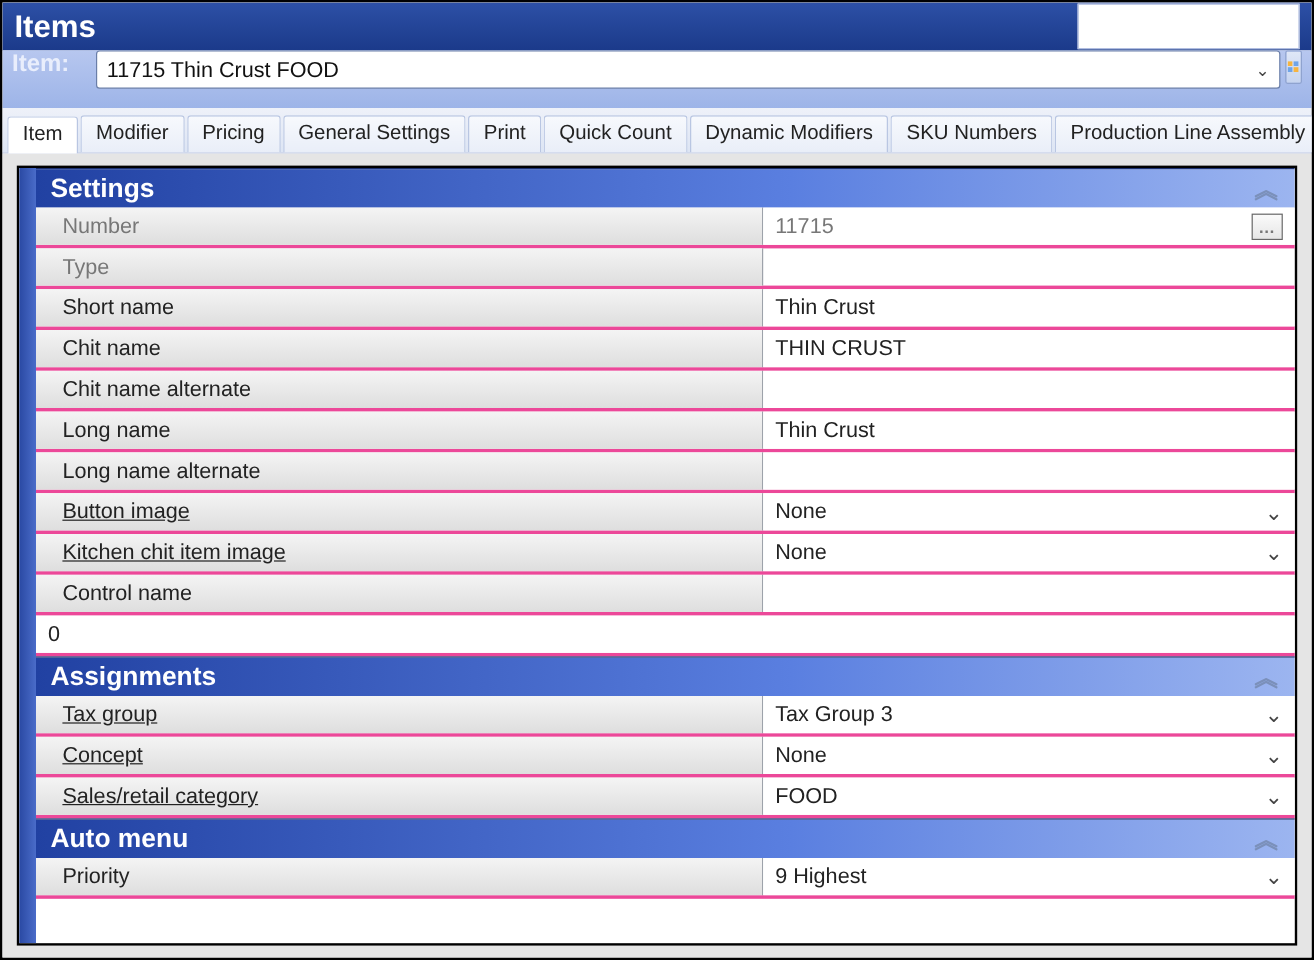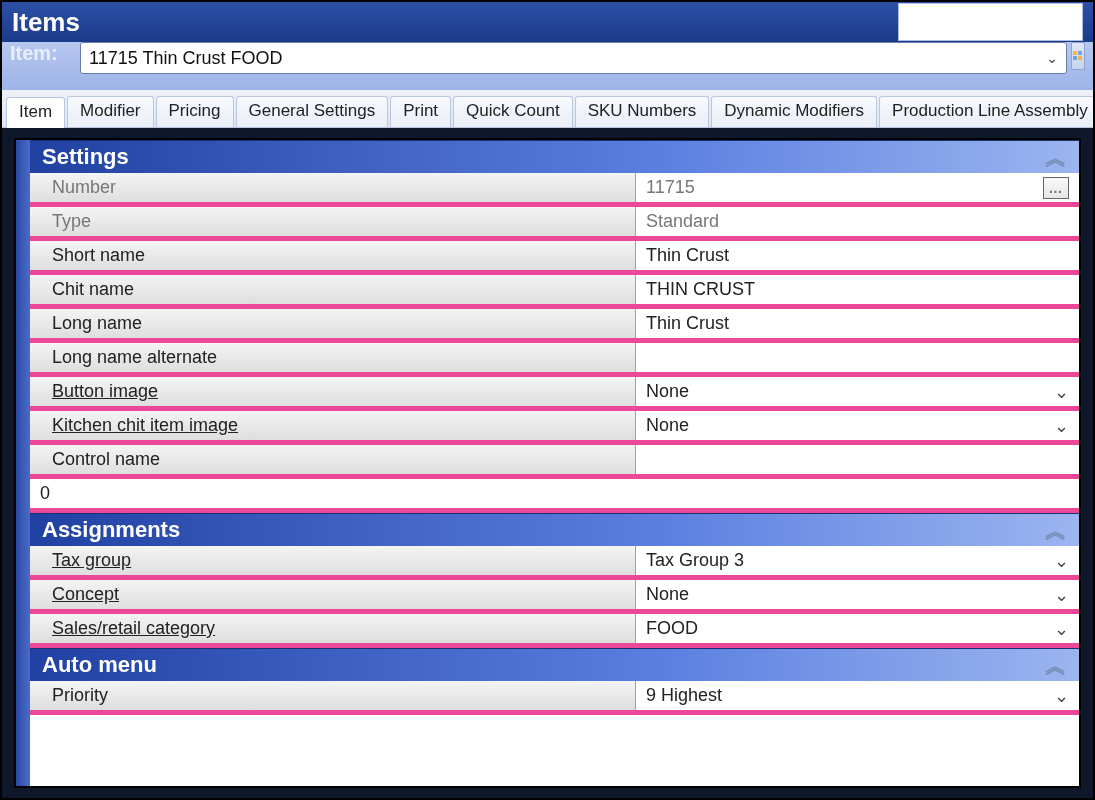--- a/index.html
+++ b/index.html
@@ -94,21 +94,21 @@
   }
   .tab.active {
     background: #fff;
     position: relative;
     top: 1px;
     font-weight: 500;
   }
   
   .panel-area {
     padding: 10px 12px 10px 12px;
-    background: #0f172a;
+    background: #e5e5e5;
     height: calc(100% - 126px);
     overflow: hidden;
   }
   .panel-border {
     border: 2px solid #000;
     height: 100%;
     overflow-y: auto;
     background:#fff;
     border-left: 2px solid #000;
   }
@@ -138,21 +138,21 @@
   .sec-header .collapse {
     margin-left: auto;
     color: #7b90ba;
     font-size: 22px;
     line-height: 0.5;
   }
   
   .row {
     display: flex;
     height: 34px;
-    border-bottom: 5px solid #ec4899;
+    border-bottom: 3px solid #ec4899;
     text-align: right;
   }
   .row .label {
     width: 606px;
     background: linear-gradient(to bottom,#f4f4f4 0%,#dedede 100%);
     border-right: 1px solid #9da2aa;
     display: flex;
     align-items: center;
     padding-left: 22px;
     color: #222;
@@ -218,22 +218,22 @@
   </div>
 </div>
 
 <div class="tabs">
   <div class="tab active">Item</div>
   <div class="tab">Modifier</div>
   <div class="tab">Pricing</div>
   <div class="tab">General Settings</div>
   <div class="tab">Print</div>
   <div class="tab">Quick Count</div>
+  <div class="tab">Dynamic Modifiers</div>
   <div class="tab">SKU Numbers</div>
-  <div class="tab">Dynamic Modifiers</div>
   <div class="tab">Production Line Assembly</div>
 </div>
 
 <div class="panel-area">
   <div class="panel-border">
     <div class="left-accent">
       <div class="accent-strip"></div>
       <div class="sections">
 
         <div class="sec-header">
@@ -243,29 +243,32 @@
 
         <div class="row">
           <div class="label dim">Number</div>
           <div class="value dim">
             <span>11715</span>
             <div class="ellipsis-btn">…</div>
           </div>
         </div>
         <div class="row">
           <div class="label dim">Type</div>
-          <div class="value dim">Standard</div>
         </div>
         <div class="row">
           <div class="label">Short name</div>
           <div class="value">Thin Crust</div>
         </div>
         <div class="row">
           <div class="label">Chit name</div>
           <div class="value">THIN CRUST</div>
+        </div>
+        <div class="row">
+          <div class="label">Chit name alternate</div>
+          <div class="value"></div>
         </div>
         <div class="row">
           <div class="label">Long name</div>
           <div class="value">Thin Crust</div>
         </div>
         <div class="row">
           <div class="label">Long name alternate</div>
           <div class="value"></div>
         </div>
         <div class="row">

